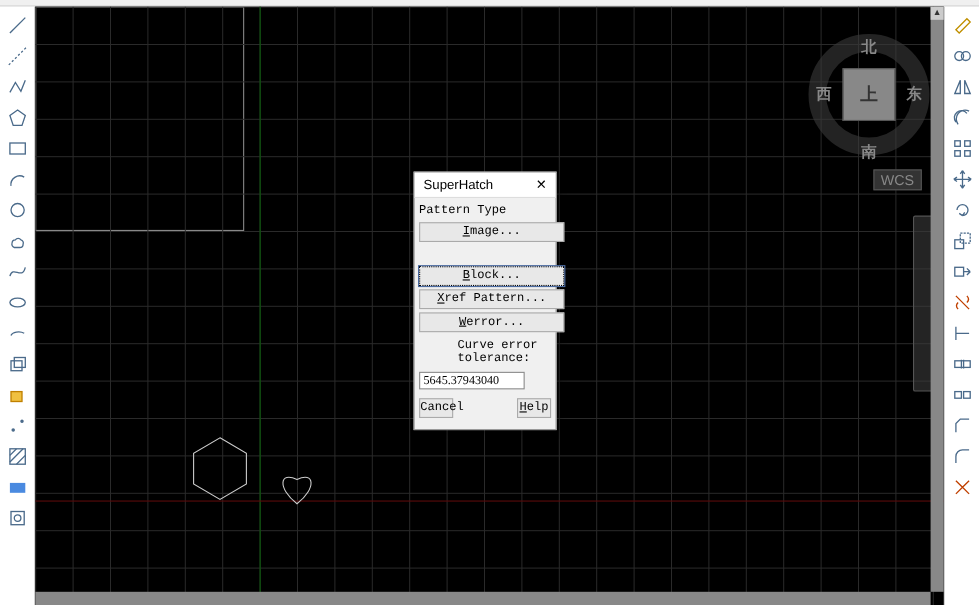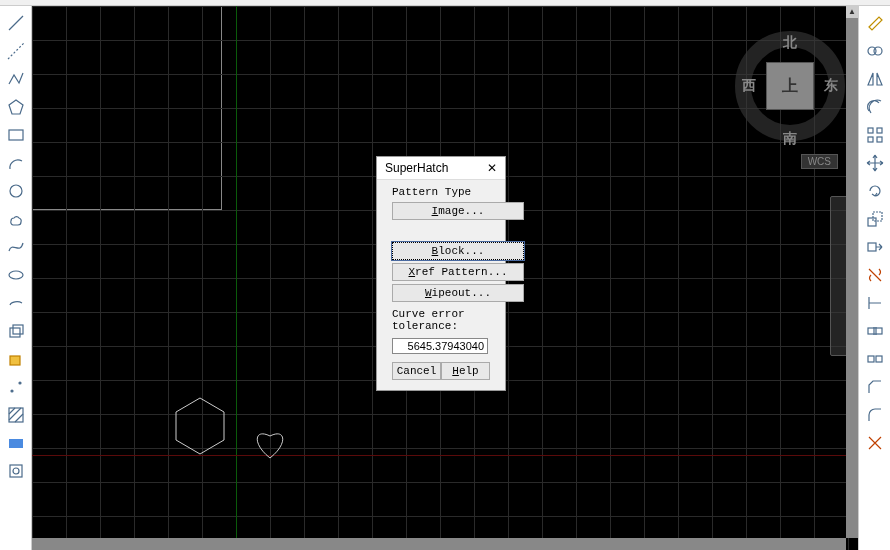--- a/index.html
+++ b/index.html
@@ -31,40 +31,40 @@
 .rect-shape { left: 330px; top: 248px; width: 190px; height: 204px; border: 1px solid #888; }
 
 .viewcube { position: absolute; right: 8px; top: 10px; width: 120px; height: 140px; }
 .vc-ring { position: absolute; left: 50%; top: 50%; transform: translate(-50%,-50%); width: 110px; height: 110px; border: 16px solid #3a3a3a; border-radius: 50%; opacity: 0.6;}
 .vc-face { position: absolute; left: 50%; top: 50%; transform: translate(-50%,-50%); width: 48px; height: 48px; background: #888; display: flex; align-items: center; justify-content: center; color: #333; font-size: 16px; font-weight: bold; border: 1px solid #555;}
 .vc-dir { position: absolute; color: #888; font-size: 14px; font-weight: bold; }
 .vc-n { left: 50%; top: 18px; transform: translateX(-50%); }
 .vc-s { left: 50%; bottom: 8px; transform: translateX(-50%); }
 .vc-w { left: 12px; top: 50%; transform: translateY(-50%); }
 .vc-e { right: 12px; top: 50%; transform: translateY(-50%); }
-.wcs { position: absolute; right: 20px; top: 148px; background: #333; border: 1px solid #555; color: #888; font-size: 10px; padding: 1px 6px; }
+.wcs { position: absolute; right: 20px; top: 148px; background: #333; border: 1px solid #555; color: #888; font-size: 13px; padding: 1px 6px; }
 
 .nav-bar { position: absolute; right: 8px; top: 190px; width: 20px; height: 160px; background: rgba(60,60,60,0.6); border: 1px solid #555; border-radius: 2px; }
 
 .scroll-v { position: absolute; right: 0; top: 0; bottom: 12px; width: 12px; background: #888; }
 .scroll-v .arrow { height: 12px; background: #ccc; font-size: 8px; text-align: center; line-height: 12px; color:#333;}
 .scroll-h { position: absolute; left: 0; right: 12px; bottom: 0; height: 12px; background: #888; }
 
 .dialog { position: absolute; left: 344px; top: 150px; width: 130px; background: #f0f0f0; border: 1px solid #999; box-shadow: 2px 2px 6px rgba(0,0,0,.4); }
 .dlg-title { background: #fff; padding: 4px 8px; font-size: 12px; display: flex; justify-content: space-between; border-bottom: 1px solid #ddd; }
 .dlg-close { cursor: pointer; font-size: 12px; }
-.dlg-body { padding: 6px 15px 10px; font-family: "Courier New", monospace; font-size: 11px; }
+.dlg-body { padding: 6px 4px 10px; font-family: "Courier New", monospace; font-size: 11px; }
 .dlg-body .lbl { margin-bottom: 4px; }
 .dlg-btn { display: block; width: 132px; margin: 3px auto; padding: 2px 0; background: #e8e8e8; border: 1px solid #aaa; text-align: center; cursor: pointer; font-family: "Courier New", monospace; font-size: 11px; }
 .dlg-btn.focus { border: 1px dotted #000; outline: 1px solid #4a6aa0; margin-top: 22px; }
 .dlg-btn.highlight { background: #faf7a0; outline: 2px solid #e8e060; }
 .dlg-btn u { text-decoration: underline; }
-.dlg-input { width: 96px; margin: 2px 0 8px; padding: 1px 3px; border: 1px solid #888; font-family: Liberation Sans, sans-serif; font-size: 11px; text-align: right; }
+.dlg-input { width: 96px; margin: 2px 0 8px; padding: 1px 3px; border: 1px solid #888; font-family: Liberation Serif, serif; font-size: 11px; }
 .dlg-foot { display: flex; justify-content: space-between; }
-.dlg-foot .dlg-btn { width: 50px; display: inline-block; margin: 0; }
+.dlg-foot .dlg-btn { width: 31px; display: inline-block; margin: 0; }
 </style>
 </head>
 <body>
 
 <div class="top-toolbar"></div>
 
 <div class="main">
   <div class="left-toolbar">
     <div class="tool-icon">
         <svg width="20" height="20" viewBox="0 0 20 20">
@@ -189,22 +189,22 @@
     <div class="dialog">
       <div class="dlg-title">
         <span>SuperHatch</span>
         <span class="dlg-close">✕</span>
       </div>
       <div class="dlg-body">
         <div class="lbl">Pattern Type</div>
         <div class="dlg-btn"><u>I</u><span>mage...</span></div>
         <div class="dlg-btn focus"><u>B</u><span>lock...</span></div>
         <div class="dlg-btn"><u>X</u><span>ref Pattern...</span></div>
-        <div class="dlg-btn"><u>W</u><span>ipeout...</span></div>
-        <div class="lbl" style="margin-top:6px;">Curve error tolerance:</div>
+        <div class="dlg-btn"><u>W</u><span>error...</span></div>
+        <div class="lbl" style="margin-top:6px;margin-left:35px;">Curve error tolerance:</div>
         <input class="dlg-input" value="5645.37943040" style="">
         <div class="dlg-foot">
           <div class="dlg-btn">Cancel</div>
           <div class="dlg-btn"><u>H</u><span>elp</span></div>
         </div>
       </div>
     </div>
   </div>
 
   <div class="right-toolbar">

